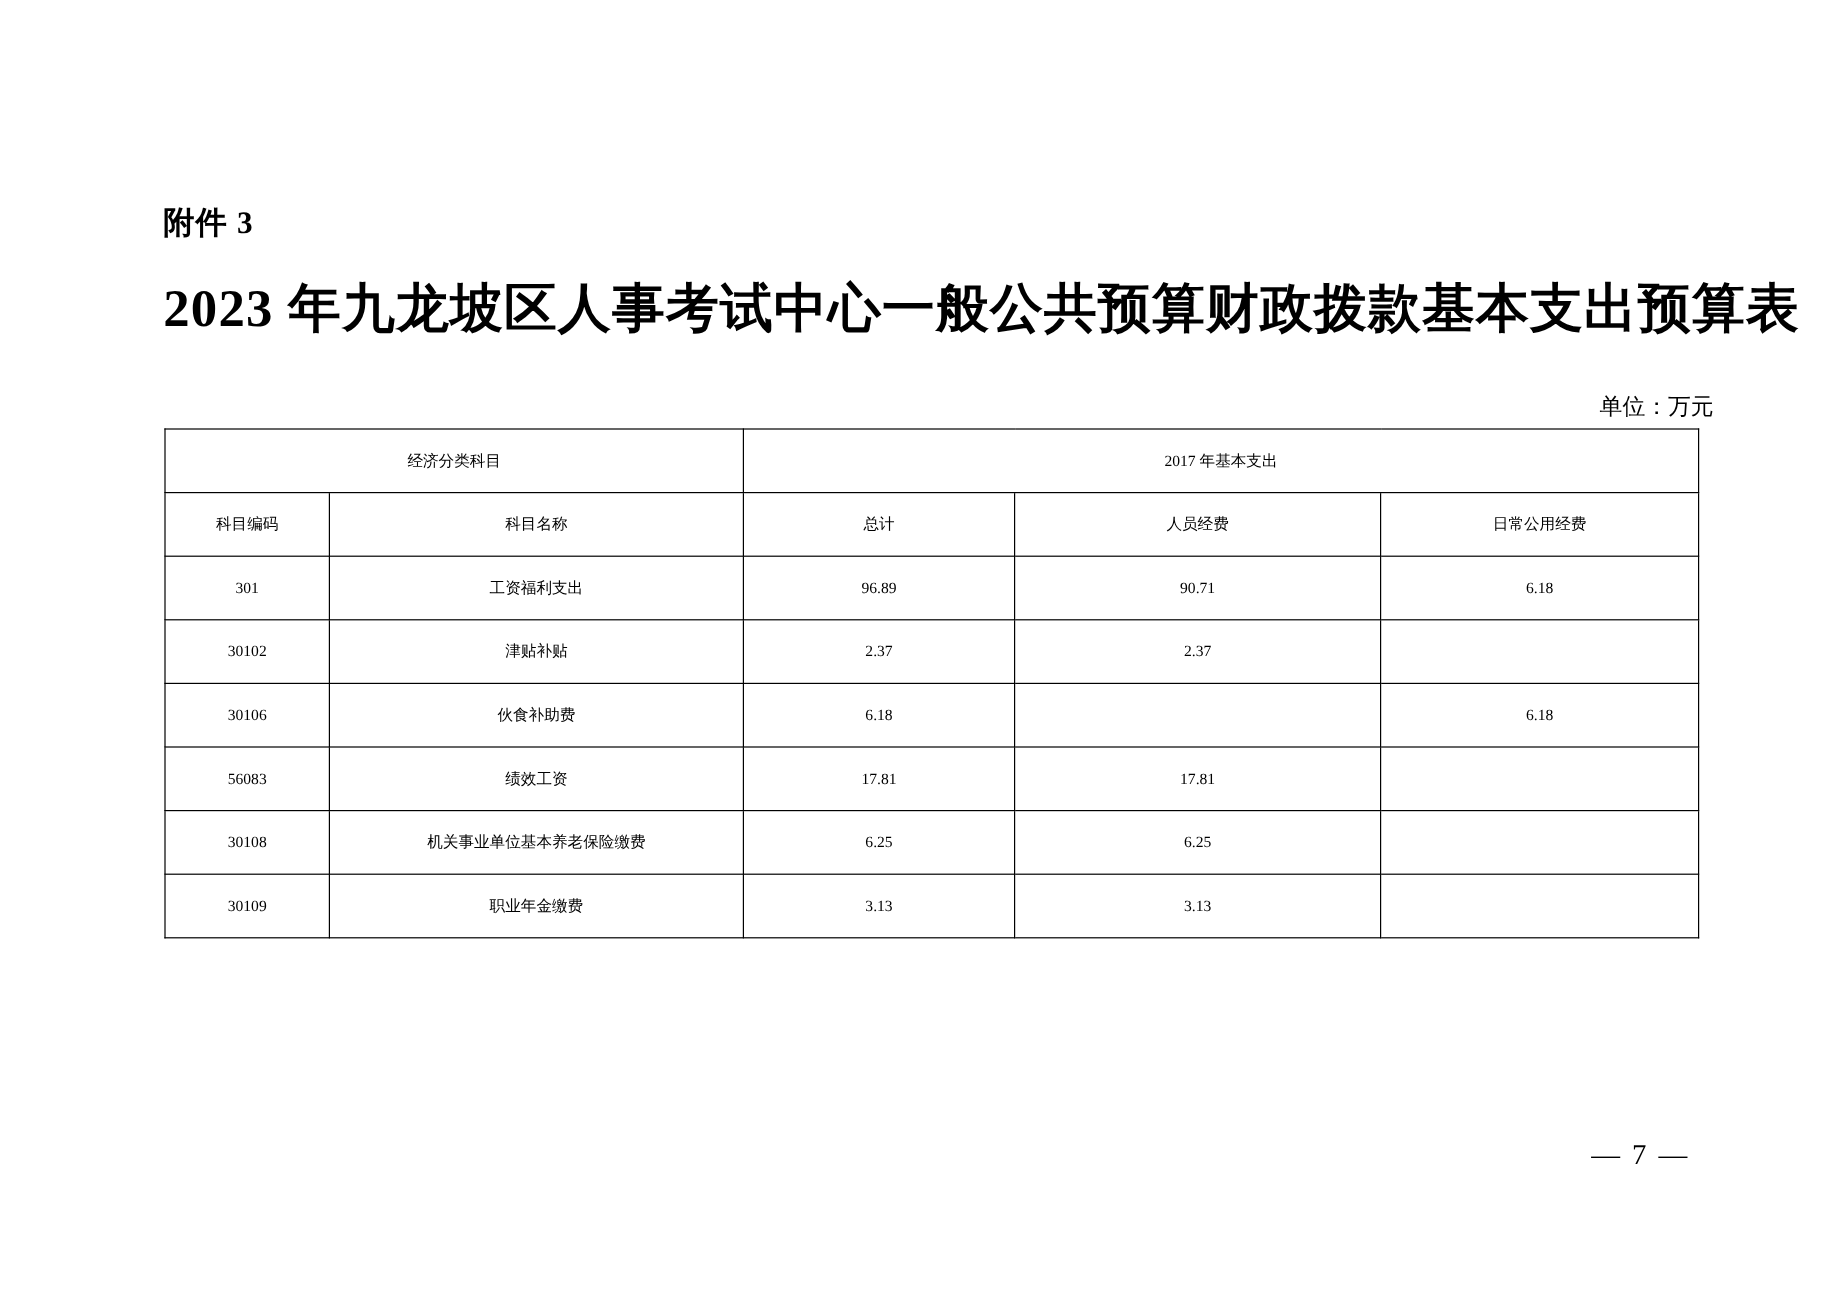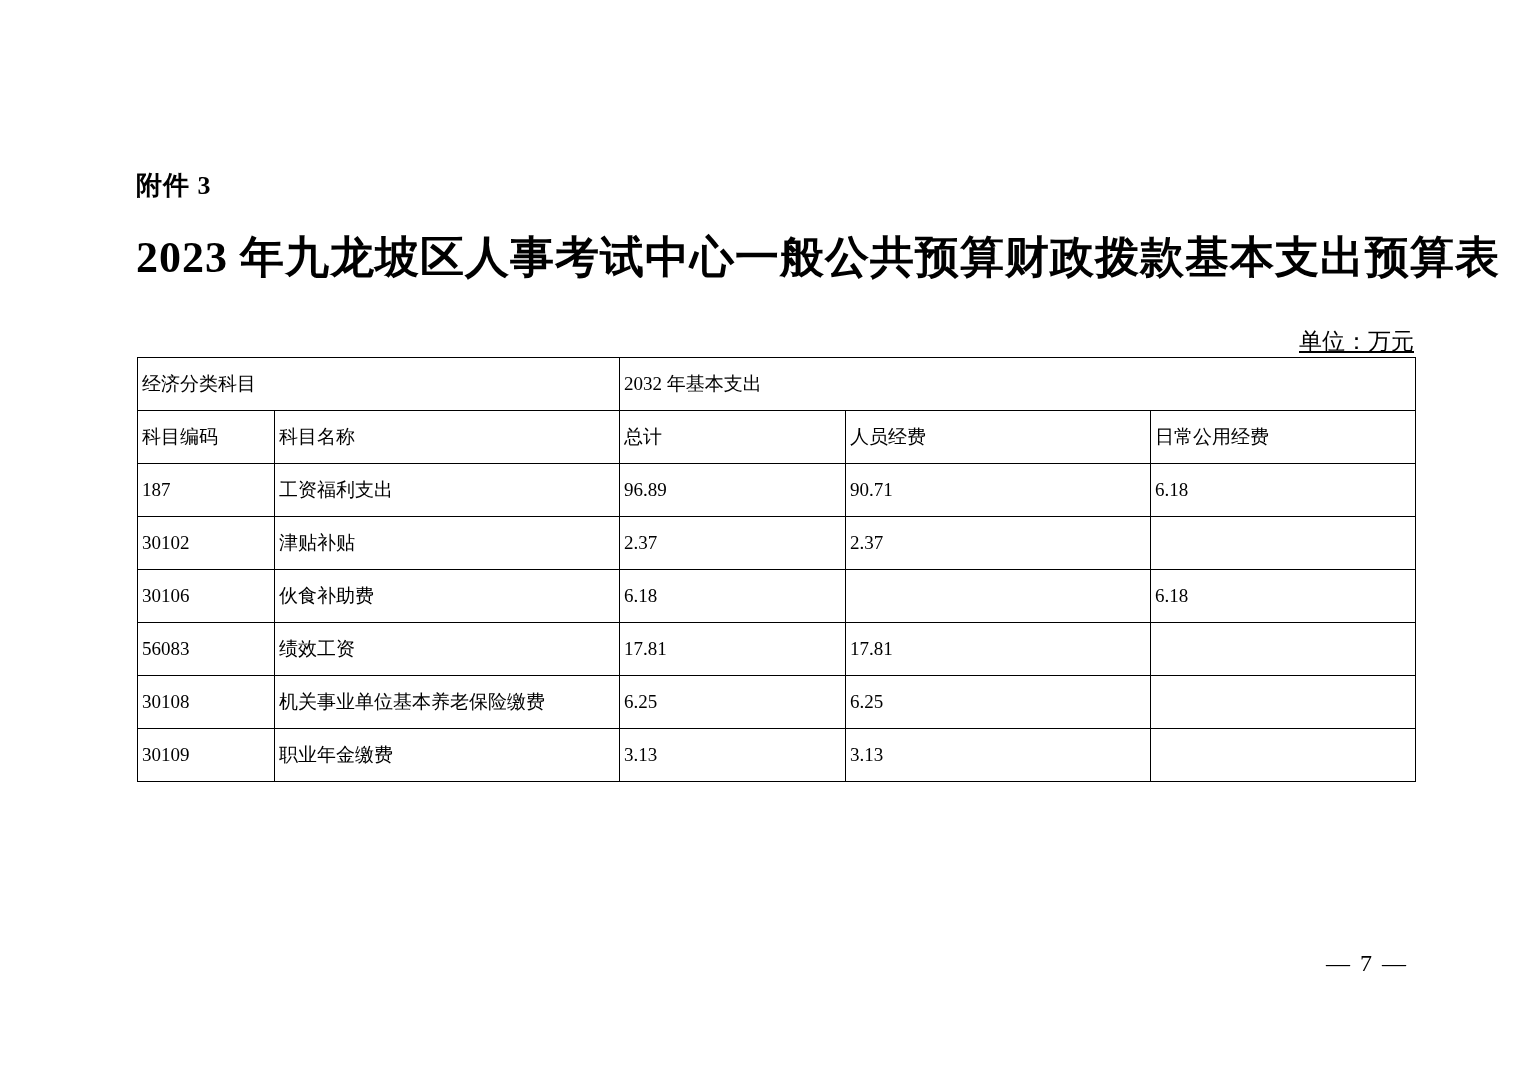--- a/index.html
+++ b/index.html
@@ -38,39 +38,38 @@
     width: 1280px;
     text-align: center;
     font-size: 44px;
     font-weight: bold;
     letter-spacing: 1px;
     font-family: "Liberation Serif", "DejaVu Serif", serif;
     white-space: nowrap;
   }
   .unit-note {
     position: absolute;
-    right: 122px;
+    right: 108px;
     top: 326px;
-    font-size: 23px;
+    font-size: 19px;
     font-family: "Liberation Serif", "DejaVu Serif", serif;
-    text-decoration: underline;
   }
   table.budget {
     position: absolute;
     left: 121px;
     top: 357px;
     width: 1278px;
     border-collapse: collapse;
     table-layout: fixed;
   }
   table.budget td, table.budget th {
     border: 1px solid #000000;
-    text-align: left;
+    text-align: center;
     vertical-align: middle;
-    font-size: 19px;
+    font-size: 13px;
     font-weight: normal;
     font-family: "Liberation Serif", "DejaVu Serif", serif;
     height: 52px;
     padding: 0 4px;
   }
   table.budget tr.header-row td,
   table.budget tr.subheader-row td {
     height: 52px;
   }
   table.budget td.num-cell {
@@ -105,31 +104,31 @@
     <colgroup>
       <col class="col-code">
       <col class="col-name">
       <col class="col-total">
       <col class="col-person">
       <col class="col-daily">
     </colgroup>
     <tbody>
       <tr class="header-row">
         <td colspan="2">经济分类科目</td>
-        <td colspan="3">2032 年基本支出</td>
+        <td colspan="3">2017 年基本支出</td>
       </tr>
       <tr class="subheader-row">
         <td>科目编码</td>
         <td>科目名称</td>
         <td>总计</td>
         <td>人员经费</td>
         <td>日常公用经费</td>
       </tr>
       <tr>
-        <td>187</td>
+        <td>301</td>
         <td>工资福利支出</td>
         <td class="num-cell">96.89</td>
         <td class="num-cell">90.71</td>
         <td class="num-cell">6.18</td>
       </tr>
       <tr>
         <td>30102</td>
         <td>津贴补贴</td>
         <td class="num-cell">2.37</td>
         <td class="num-cell">2.37</td>

